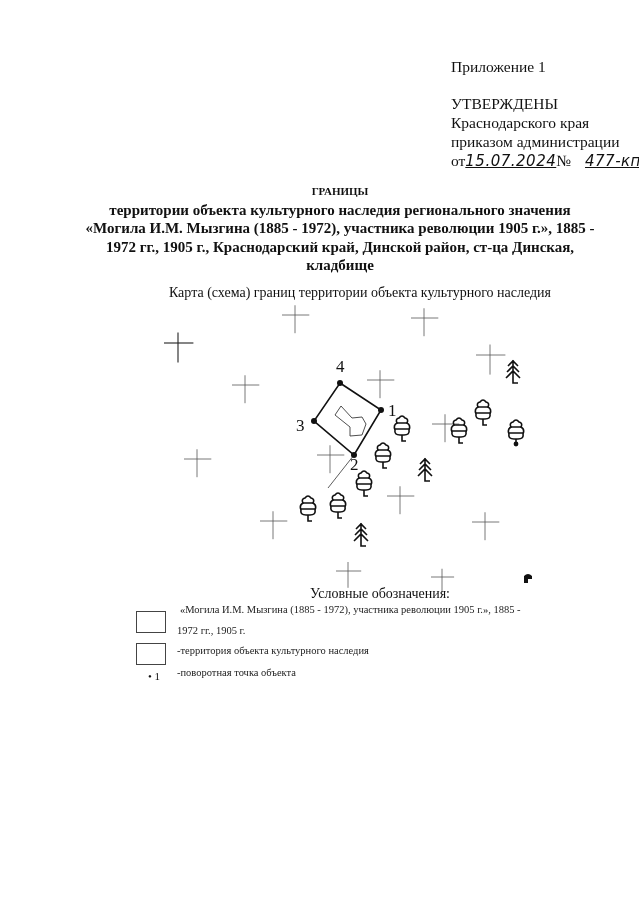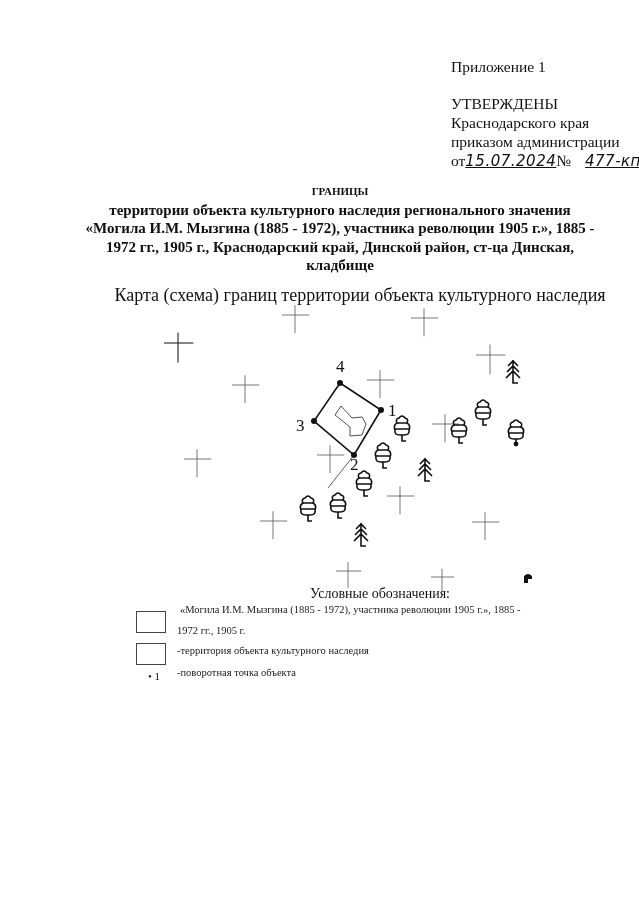--- a/index.html
+++ b/index.html
@@ -7,21 +7,21 @@
          font-family: "Liberation Serif", "DejaVu Serif", serif; color: #111; }
   .abs { position: absolute; }
   .appr { left: 415px; top: 57px; font-size: 15.5px; line-height: 19px; }
   .appr .line { white-space: nowrap; margin-left: 36px; }
   .appr .gap { height: 18px; }
   .hand { font-family: "DejaVu Sans", sans-serif; font-style: italic; font-size: 15px;
           text-decoration: underline; letter-spacing: 0.5px; }
   .title { left: 60px; width: 560px; top: 182px; text-align: center; font-weight: bold;
            font-size: 15px; line-height: 18.5px; }
   .title .h1 { font-size: 11px; }
-  .maptitle { left: 100px; width: 520px; top: 285px; text-align: center; font-size: 18px; }
+  .maptitle { left: 100px; width: 520px; top: 285px; text-align: center; font-size: 14px; }
   svg.map { position: absolute; left: 0; top: 0; }
   .legend-title { left: 280px; width: 200px; top: 586px; text-align: center; font-size: 14px; }
   .legend-box { position: absolute; width: 28px; height: 20px; border: 1px solid #444; }
   .legend-text { position: absolute; font-family: "Liberation Serif", serif; font-size: 10.5px; color: #222; white-space: nowrap; }
   .legend-dot { position: absolute; font-size: 11px; }
 </style>
 </head>
 <body>
 
 <div class="abs appr">

